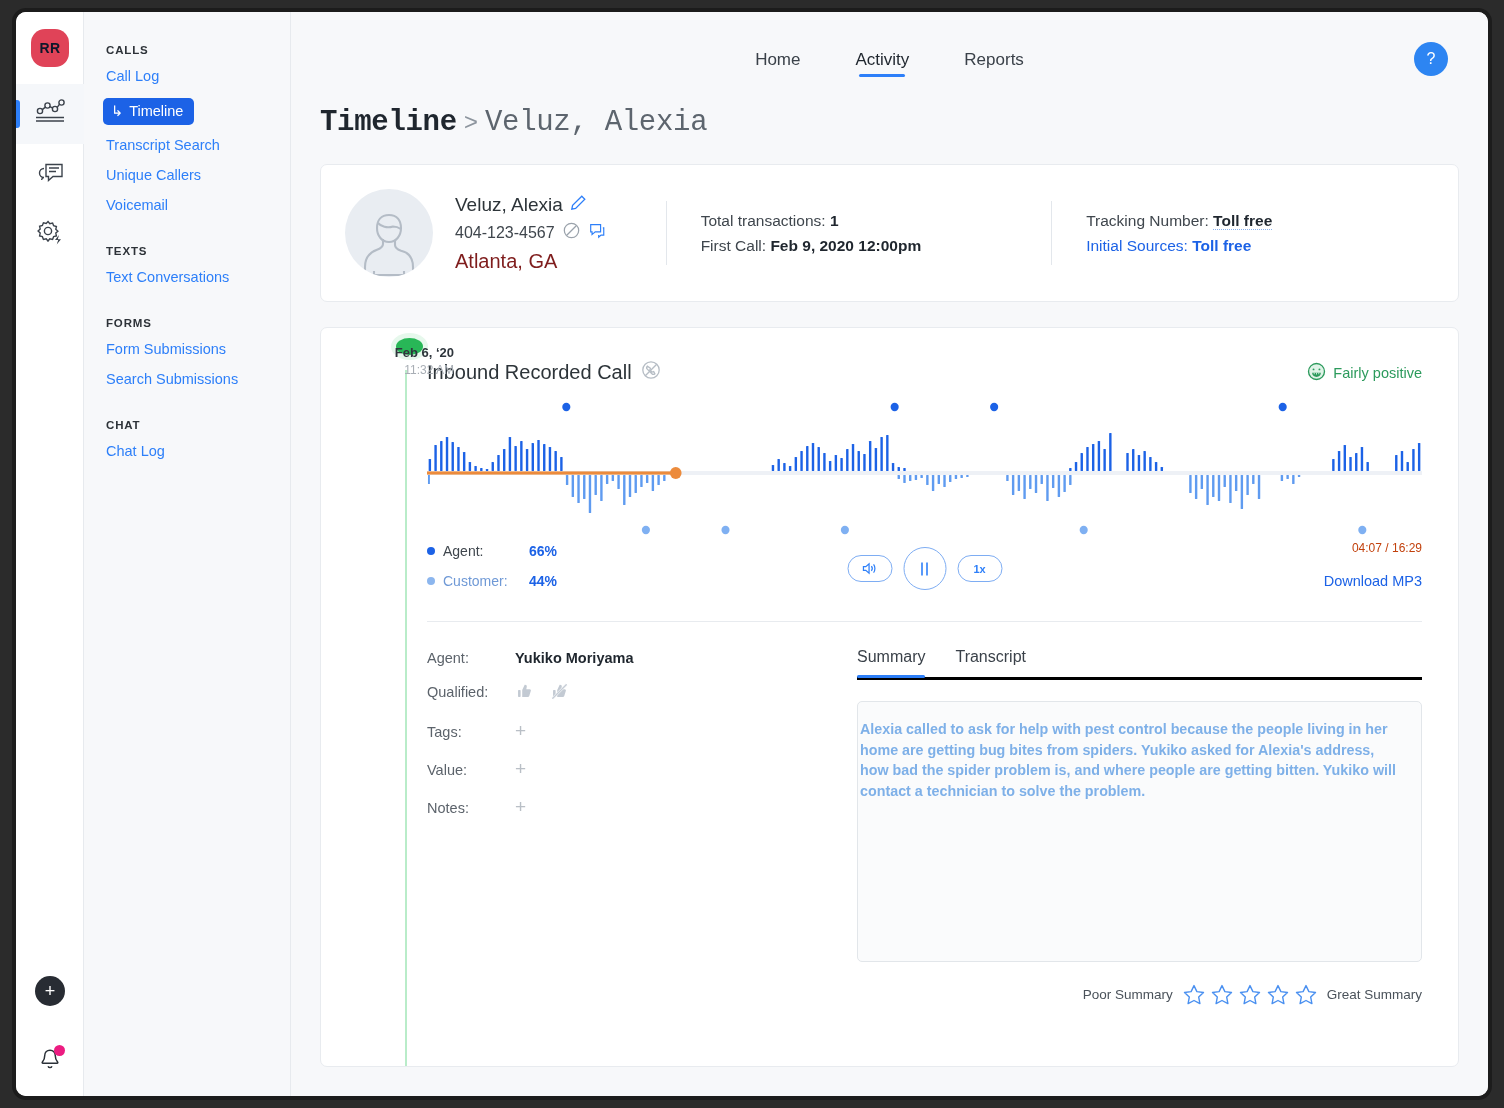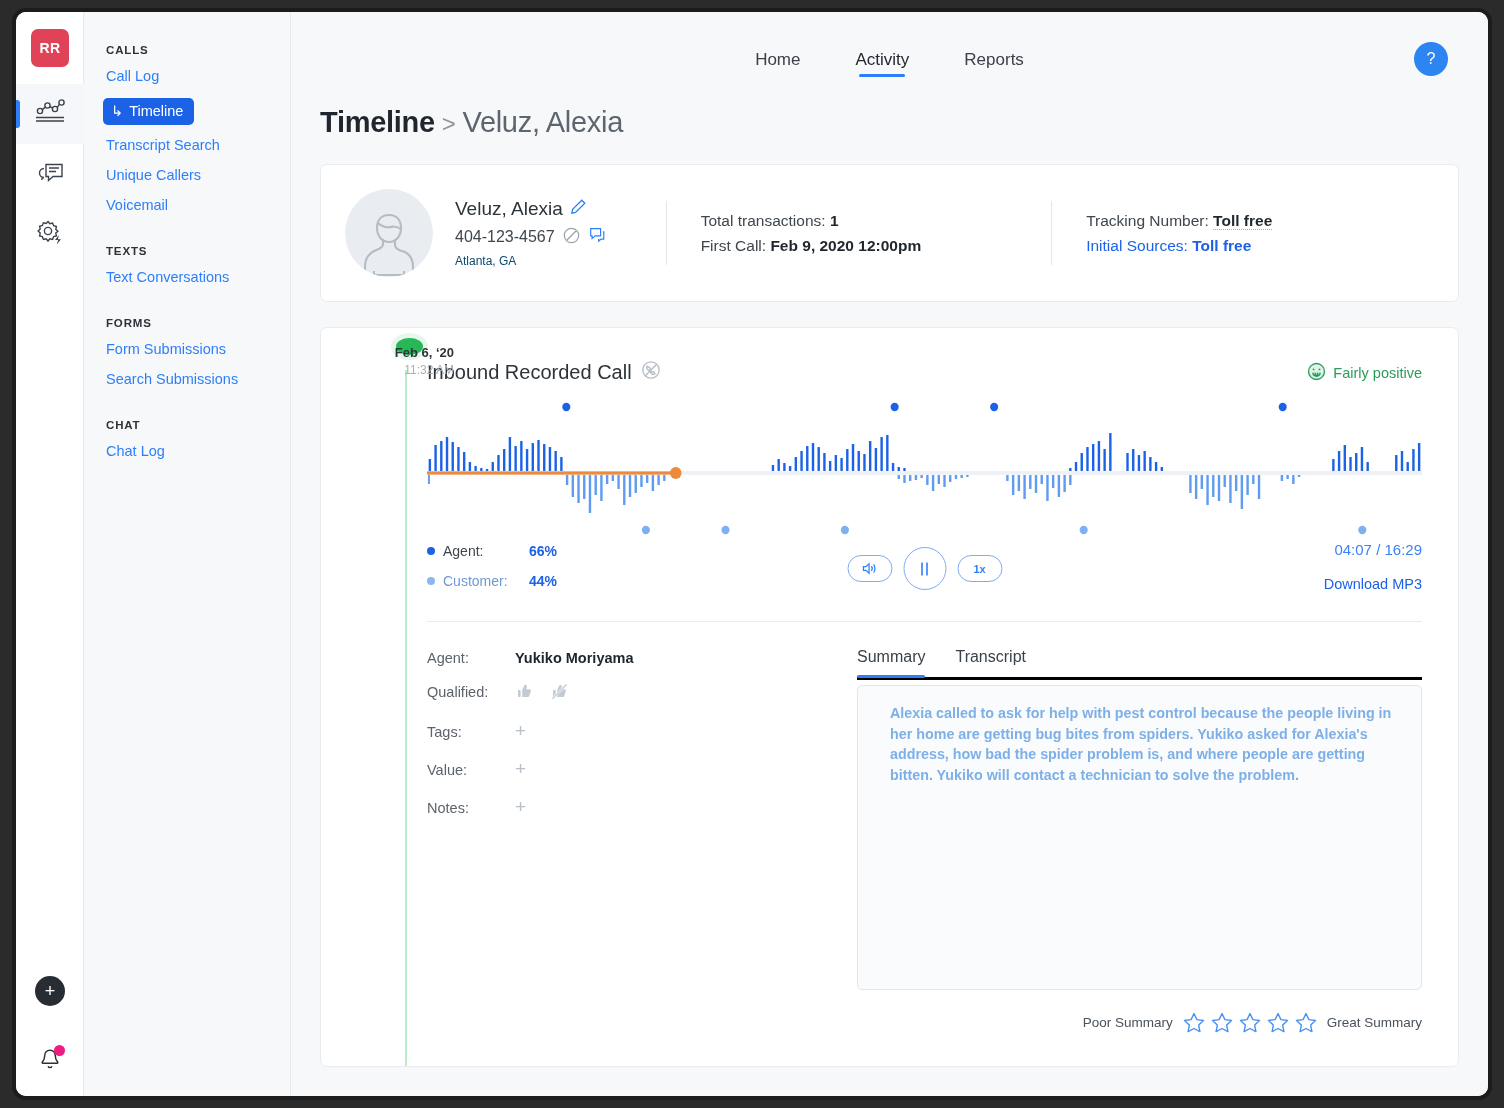--- a/index.html
+++ b/index.html
@@ -28,22 +28,22 @@
     position: relative;
     flex: 0 0 68px;
   }
   .rail-logo {
     width: 68px; height: 72px;
     display: flex; align-items: center; justify-content: center;
   }
   .rr-badge {
     width: 38px; height: 38px;
     background: #e04358;
-    border-radius: 7px;
-    color: #ffffff;
+    border-radius: 14px;
+    color: #0f172a;
     font-size: 14px; font-weight: bold;
     display: flex; align-items: center; justify-content: center;
     letter-spacing: .5px;
   }
   .rail-item {
     width: 68px; height: 60px;
     display: flex; align-items: center; justify-content: center;
     position: relative;
     color: #3c434c;
   }
@@ -122,42 +122,42 @@
   .help-btn {
     position: absolute; right: 40px; top: 30px;
     width: 34px; height: 34px; border-radius: 50%;
     background: #2d85f2; color: #fff;
     display: flex; align-items: center; justify-content: center;
     font-size: 16px; cursor: pointer;
   }
 
   .crumb {
     padding: 4px 0 0 29px;
-    font-size: 29px; letter-spacing: -.3px;
+    font-size: 29px; letter-spacing: -.3px; font-family: Liberation Mono, monospace;
   }
   .crumb b { font-weight: bold; color: #1f262e; }
   .crumb .sep { color: #8d959e; font-weight: 400; margin: 0 7px; font-size: 24px; }
   .crumb .cur { color: #5d656e; font-weight: 400; }
 
   .card {
     background: #fff; border: 1px solid #e8ebef; border-radius: 7px;
     margin: 25px 29px 0 29px;
   }
 
   
   .contact { display: flex; align-items: center; height: 138px; padding-left: 24px; }
   .avatar {
     width: 88px; height: 88px; border-radius: 50%;
     background: #e9edf2; flex: 0 0 88px; overflow: hidden;
     display: flex; align-items: flex-end; justify-content: center;
   }
   .contact-info { margin-left: 22px; }
   .c-name { font-size: 19px; color: #2d3439; display: flex; align-items: center; gap: 7px; }
   .c-phone { font-size: 16px; color: #3f464d; margin-top: 6px; display: flex; align-items: center; gap: 8px; }
-  .c-loc { font-size: 12px; color: #0c4a6e; margin-top: 6px; }
+  .c-loc { font-size: 20px; color: #7f1d1d; margin-top: 6px; }
   .vdiv { width: 1px; background: #e3e7ec; height: 64px; margin: 0 34px; }
   .stat-line { font-size: 15.5px; color: #3f464d; line-height: 25px; }
   .stat-line b { color: #1f262e; }
   .blue { color: #1c62e6; }
   .blue b { color: #1c62e6; }
   .dotted { border-bottom: 1.5px dotted #8ab2f0; }
 
   
   .callcard { padding: 0; position: relative; min-height: 740px; }
   .timeline-rail {
@@ -199,21 +199,21 @@
     position: absolute; left: 50%; transform: translateX(-50%); top: 8px;
     display: flex; align-items: center; gap: 11px;
   }
   .ctl {
     border: 1.6px solid #7eadf3; border-radius: 18px; color: #2d7ff9;
     height: 27px; min-width: 45px; display: flex; align-items: center; justify-content: center;
     font-size: 11px; font-weight: bold; cursor: pointer; background: #fff;
   }
   .ctl.big { width: 43px; height: 43px; border-radius: 50%; min-width: 43px; }
   .time-box { position: absolute; right: 0; top: 2px; text-align: right; }
-  .time-cur { font-size: 15px; color: #3b82f6; }
+  .time-cur { font-size: 12px; color: #c2410c; }
   .dl { display: block; margin-top: 18px; font-size: 14.5px; color: #1c62e6; text-decoration: none; cursor: pointer; }
 
   .divider { height: 1px; background: #e8ebef; margin: 10px 36px 0 106px; }
 
   .body-row { display: flex; padding: 26px 36px 0 106px; }
   .fields { width: 430px; flex: 0 0 430px; }
   .frow { display: flex; margin-bottom: 14px; font-size: 14.5px; }
   .flab { width: 88px; flex: 0 0 88px; color: #5c636b; line-height: 20px; }
   .fval { color: #1f262e; font-weight: bold; line-height: 20px; }
   .plus-ic { color: #b9bfc6; font-size: 19px; line-height: 18px; cursor: pointer; }
@@ -222,23 +222,23 @@
   .tabs { display: flex; gap: 30px; border-bottom: 3px solid #000000; }
   .tab {
     font-size: 16px; color: #3a4149; padding-bottom: 11px;
     position: relative; cursor: pointer;
   }
   .tab.active:after {
     content: ""; position: absolute; left: 0; right: 0; bottom: -1px;
     height: 3px; background: #2d7ff9; border-radius: 2px;
   }
   .summary-box {
-    margin-top: 5px; height: 305px;
+    margin-top: 21px; height: 261px;
     border: 1px solid #e2e6ea; border-radius: 5px; background: #fafbfc;
-    padding: 17px 17px 0 32px;
+    padding: 17px 17px 0 2px;
   }
   .summary-text {
     font-size: 14.3px; line-height: 20.5px; color: #7eb0e8; font-weight: bold;
   }
   .rate-row {
     display: flex; align-items: center; justify-content: flex-end;
     gap: 10px; margin-top: 22px; font-size: 13.5px; color: #4a525a;
   }
   .stars { display: flex; gap: 6px; }
 </style>

